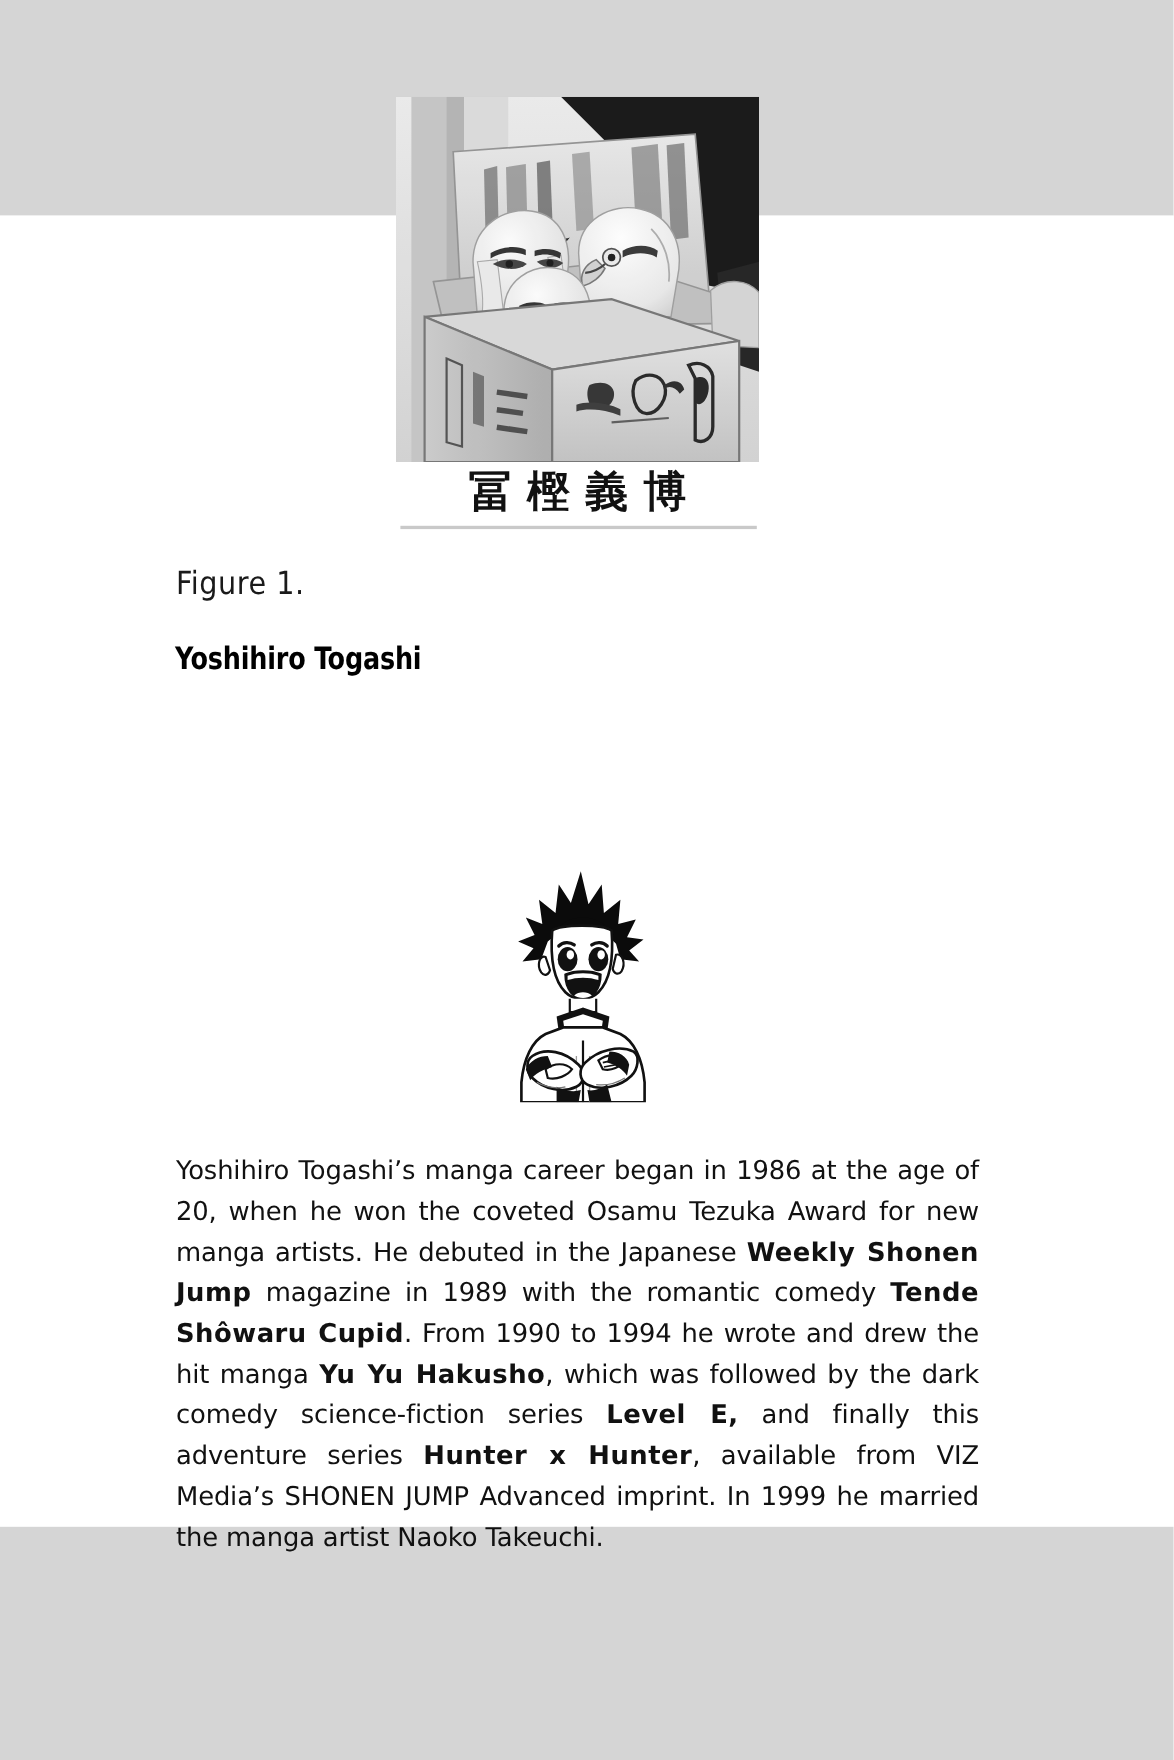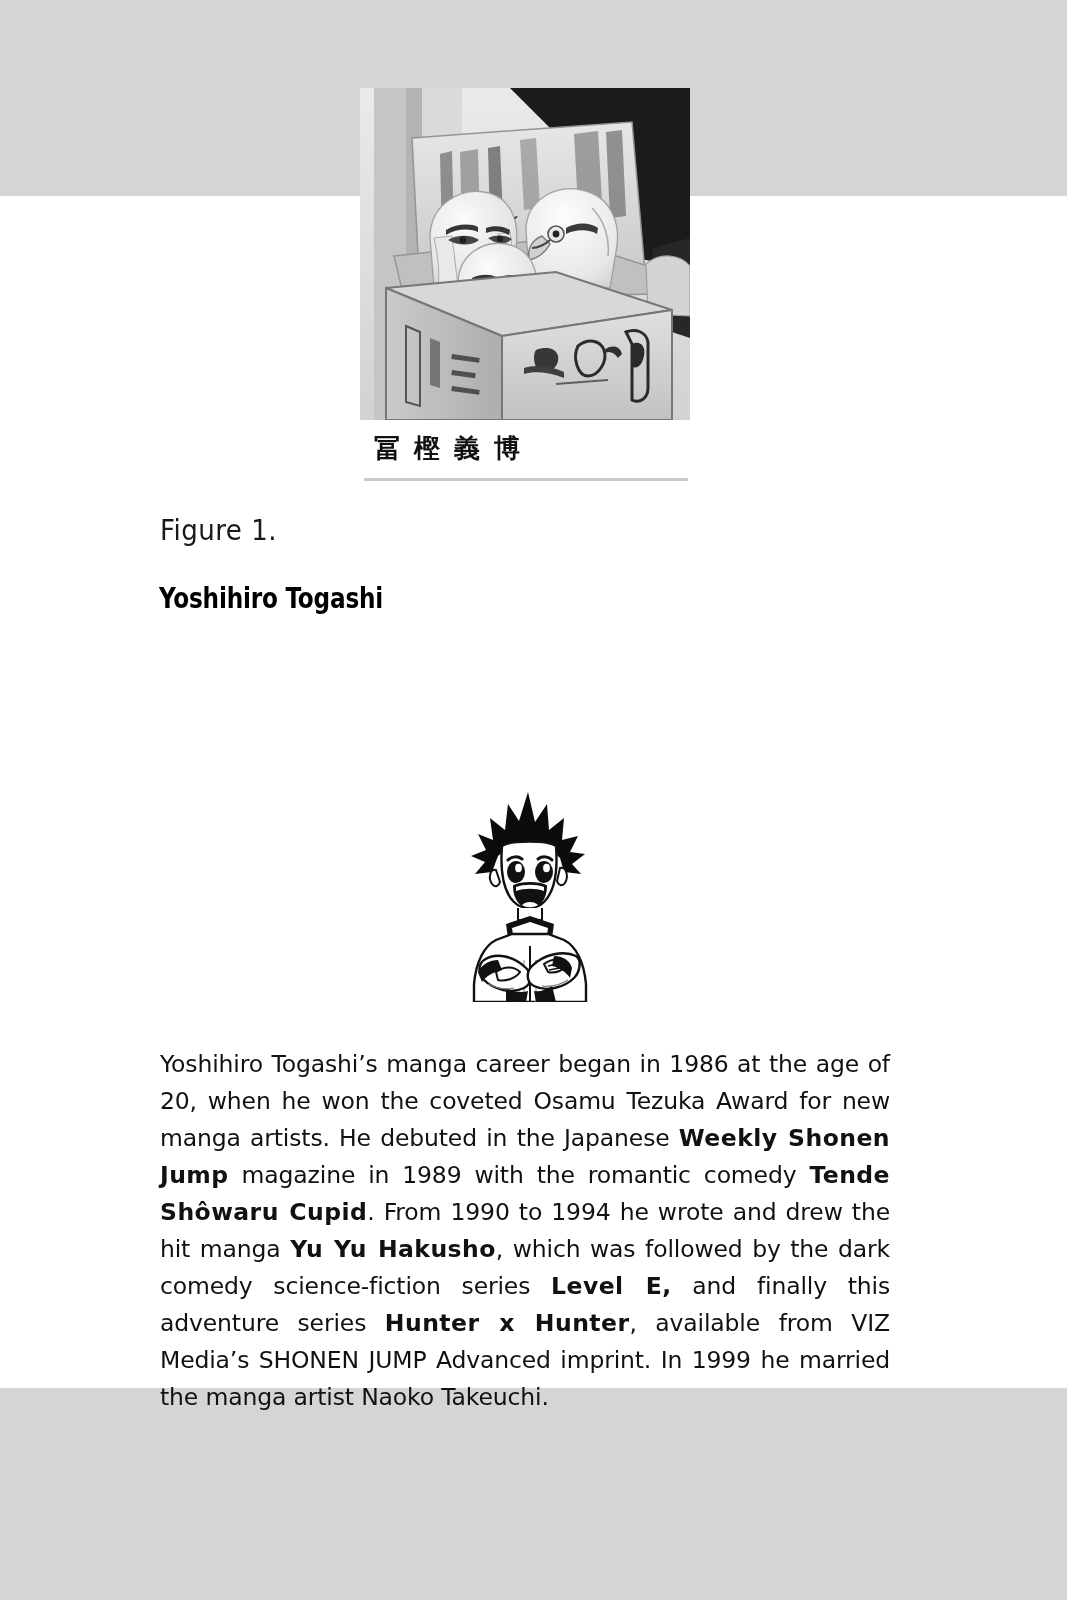--- a/index.html
+++ b/index.html
@@ -46,23 +46,23 @@
     background: #cfcfcf;
   }
   .photo-wrap svg { display: block; }
 
   
   .jp-name {
     position: absolute;
     left: 360px;
     top: 424px;
     width: 330px;
-    text-align: left;
+    text-align: center;
     font-family: "DejaVu Sans", sans-serif;
-    font-size: 26px;
+    font-size: 39px;
     font-weight: 700;
     letter-spacing: 14px;
     text-indent: 14px;
     color: #111111;
     line-height: 48px;
     white-space: nowrap;
   }
   .jp-rule {
     position: absolute;
     left: 364px;

